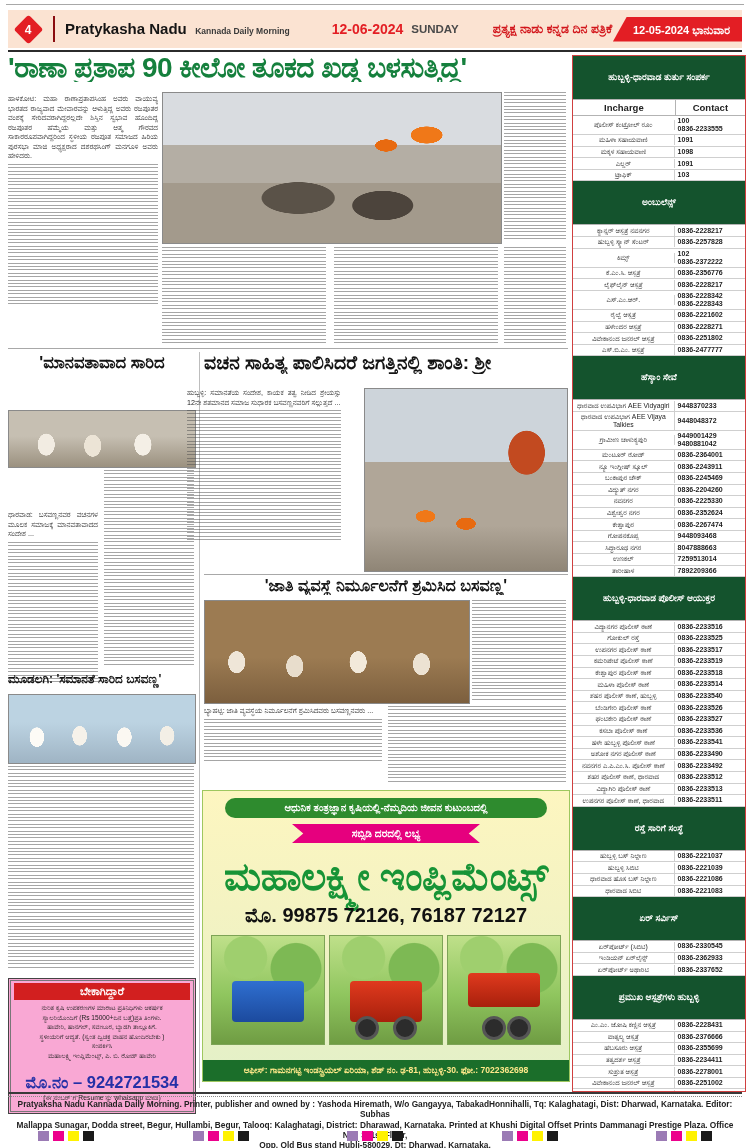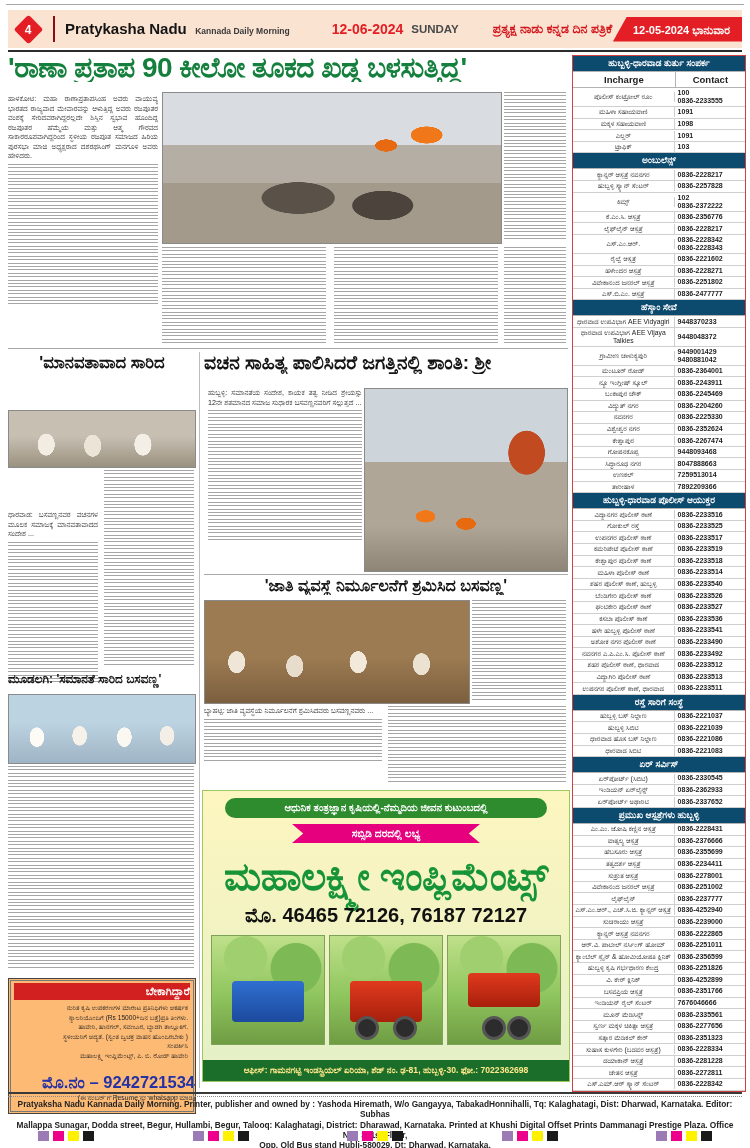--- a/index.html
+++ b/index.html
@@ -31,21 +31,21 @@
   .headline-4{left:204px;top:577px;width:364px;color:#141414;font-weight:800;font-size:16px;
             text-align:center;white-space:nowrap;overflow:hidden;}
   .subhead{left:8px;top:672px;width:188px;color:#141414;font-weight:800;font-size:12px;text-align:left;}
   
   .bodytext{font-size:7.2px;line-height:1.32;color:#232323;text-align:justify;overflow:hidden;}
   .fill{background-image:repeating-linear-gradient(to bottom,#4c4c4c 0px,#4c4c4c 1px,
         transparent 1px,transparent 3.4px);opacity:.5;}
   .photo{border:1px solid #8a8a8a;overflow:hidden;}
   
   .wanted{left:8px;top:978px;width:186px;height:134px;border:1px solid #444;outline:1px solid #777;
-          outline-offset:-3px;background:#fdba74;text-align:right;}
+          outline-offset:-3px;background:#f9a8d4;text-align:center;}
   .wanted-title{background:#d21f1f;color:#fff;font-weight:800;font-size:11px;padding:2px 0;margin:4px 5px 3px 5px;}
   .wanted p{margin:0 7px;font-size:6.6px;line-height:1.45;color:#222;}
   .wanted-phone{color:#2430a6;font-weight:800;font-size:16.5px;margin-top:13px;}
   .wanted-note{font-size:6.8px;color:#222;margin-top:2px;}
   
   .ad{left:202px;top:790px;width:366px;height:290px;border:1px solid #9ec75f;
       background:linear-gradient(to bottom,#fdf6c0 0%,#f4f3c2 40%,#e3f0c8 100%);text-align:center;}
   .ad-banner{margin:7px auto 0 auto;width:318px;background:#2e8b2e;color:#fff;font-weight:700;
       font-size:10px;padding:4px 2px;border-radius:12px;}
   .ad-ribbon{margin:6px auto 0 auto;width:188px;background:#e6007e;color:#fff;font-weight:800;
@@ -59,22 +59,22 @@
                  radial-gradient(circle at 75% 30%,#7db954 0 22%,transparent 23%),
                  linear-gradient(to bottom,#bfe08a 0%,#8fc55e 55%,#6f9c43 100%);}
   .equip{position:absolute;left:18%;top:42%;width:64%;height:38%;border-radius:4px;}
   .equip-blue{background:linear-gradient(#2f6fd0,#1c4a9e);}
   .equip-red{background:linear-gradient(#e03a1e,#a8200c);}
   .wheel{position:absolute;bottom:4%;width:18px;height:18px;border-radius:50%;background:#2c2c2c;border:3px solid #555;}
   .ad-office{position:absolute;left:0;right:0;bottom:0;background:#1b6e2a;color:#ffe98a;
       font-size:8.6px;font-weight:700;padding:5px 2px;}
   
   .sidebar{left:572px;top:55px;width:172px;height:1035px;border:1px solid #d04040;overflow:hidden;background:#fff;}
-  .sec-head{background:#0c4a6e;color:#fff;font-weight:800;font-size:9px;text-align:center;
-      padding:2px 1px;border-bottom:1px solid #b3b3b3;}
+  .sec-head{background:#14532d;color:#fff;font-weight:800;font-size:9px;text-align:center;
+      padding:16px 1px;border-bottom:1px solid #b3b3b3;}
   .col-head{display:flex;font-weight:800;font-size:9.5px;color:#222;border-bottom:1px solid #b3b3b3;}
   .col-head div{padding:2px;text-align:center;}
   .col-head .c1{width:60%;border-right:1px solid #b3b3b3;}
   .col-head .c2{width:40%;}
   .dir-row{display:flex;border-bottom:1px solid #cfcfcf;min-height:10.6px;align-items:center;}
   .dir-row .n{width:60%;font-size:6.8px;color:#222;text-align:center;padding:1px 2px;
       border-right:1px solid #cfcfcf;line-height:1.15;}
   .dir-row .v{width:40%;font-size:7px;font-weight:700;color:#1c1c1c;padding:1px 3px;
       white-space:pre-line;line-height:1.15;}
   
@@ -173,21 +173,21 @@
     <p>ಸ್ಯಾಲರಿಯೊಂದಿಗೆ (Rs 15000+ದಿನ ಬತ್ತೆ)ಪ್ರತಿ ತಿಂಗಳು.</p>
     <p>ಹಾವೇರಿ, ಹಾನಗಲ್, ಸವಣೂರ, ಬ್ಯಾಡಗಿ ತಾಲ್ಲೂಕಿಗೆ.</p>
     <p>ಸ್ಥಳೀಯರಿಗೆ ಆದ್ಯತೆ. (ಸ್ವಂತ ದ್ವಿಚಕ್ರ ವಾಹನ ಹೊಂದಿರಬೇಕು )</p>
     <p>ಸಂಪರ್ಕಿಸಿ</p>
     <p>ಮಹಾಲಕ್ಷ್ಮಿ ಇಂಪ್ಲಿಮೆಂಟ್ಸ್, ಪಿ. ಬಿ. ರೋಡ್ ಹಾವೇರಿ</p>
     <div class="wanted-phone">ಮೊ.ನಂ – 9242721534</div>
     <div class="wanted-note">(ಈ ನಂಬರ್ ಗೆ Resume ನ್ನು whatsapp ಮಾಡಿ)</div>
   </div>
 
   <div class="abs headline-3">ವಚನ ಸಾಹಿತ್ಯ ಪಾಲಿಸಿದರೆ ಜಗತ್ತಿನಲ್ಲಿ ಶಾಂತಿ: ಶ್ರೀ</div>
-  <div class="abs bodytext" style="left:208px;top:388px;width:154px;height:184px;">
+  <div class="abs bodytext" style="left:187px;top:388px;width:154px;height:184px;">
     <span>ಹುಬ್ಬಳ್ಳಿ: ಸಮಾನತೆಯ ಸಂದೇಶ, ಕಾಯಕ ತತ್ವ ನೀಡಿದ ಶ್ರೇಯಸ್ಸು 12ನೇ ಶತಮಾನದ ಸಮಾಜ ಸುಧಾರಕ ಬಸವಣ್ಣನವರಿಗೆ ಸಲ್ಲುತ್ತದೆ ...</span>
     <div class="fill" style="height:130px;margin-top:3px;"></div>
   </div>
   <div class="abs photo" style="left:364px;top:388px;width:202px;height:182px;
        background:
         radial-gradient(ellipse 30px 36px at 80% 35%, #c24a20 0 60%, transparent 62%),
         radial-gradient(ellipse 16px 10px at 30% 70%, #f07818 0 60%, transparent 62%),
         radial-gradient(ellipse 16px 10px at 50% 74%, #e86a10 0 60%, transparent 62%),
         linear-gradient(to bottom,#cdd4da 0 40%,#b0a698 40% 75%,#8f8576 100%);"></div>
   <div class="abs hrule" style="left:204px;top:574px;width:364px;"></div>
@@ -208,21 +208,21 @@
     <div class="fill" style="height:42px;margin-top:3px;"></div>
   </div>
   <div class="abs bodytext" style="left:388px;top:706px;width:178px;height:80px;">
     <div class="fill" style="height:78px;"></div>
   </div>
 
   <div class="abs ad">
     <div class="ad-banner">ಆಧುನಿಕ ತಂತ್ರಜ್ಞಾನ ಕೃಷಿಯಲ್ಲಿ-ನೆಮ್ಮದಿಯ ಜೀವನ ಕುಟುಂಬದಲ್ಲಿ</div>
     <div class="ad-ribbon">ಸಬ್ಸಿಡಿ ದರದಲ್ಲಿ ಲಭ್ಯ</div>
     <div class="ad-title">ಮಹಾಲಕ್ಷ್ಮೀ ಇಂಪ್ಲಿಮೆಂಟ್ಸ್</div>
-    <div class="ad-phone">ಮೊ. 46465 72126, 76187 72127</div>
+    <div class="ad-phone">ಮೊ. 99875 72126, 76187 72127</div>
     <div class="ad-photos">
       <div class="ad-photo">
         <div class="equip equip-blue"></div>
       </div>
       <div class="ad-photo">
         <div class="equip equip-red"></div>
         <div class="wheel" style="left:22%;"></div>
         <div class="wheel" style="right:22%;"></div>
       </div>
       <div class="ad-photo">

